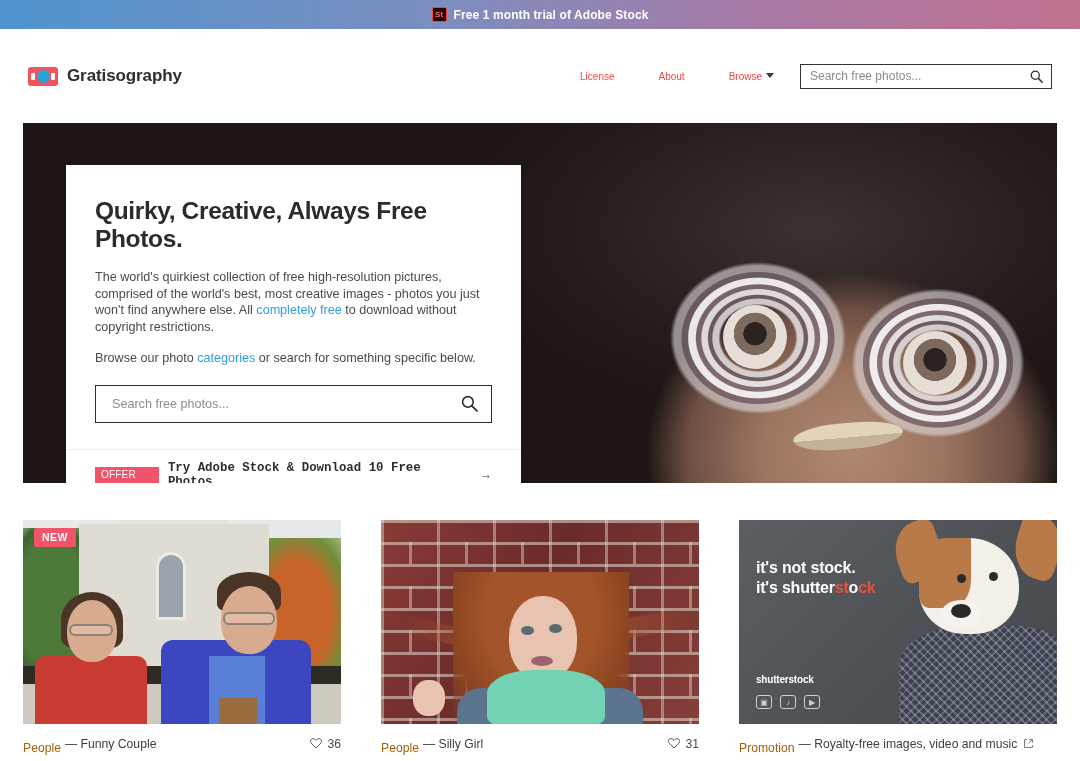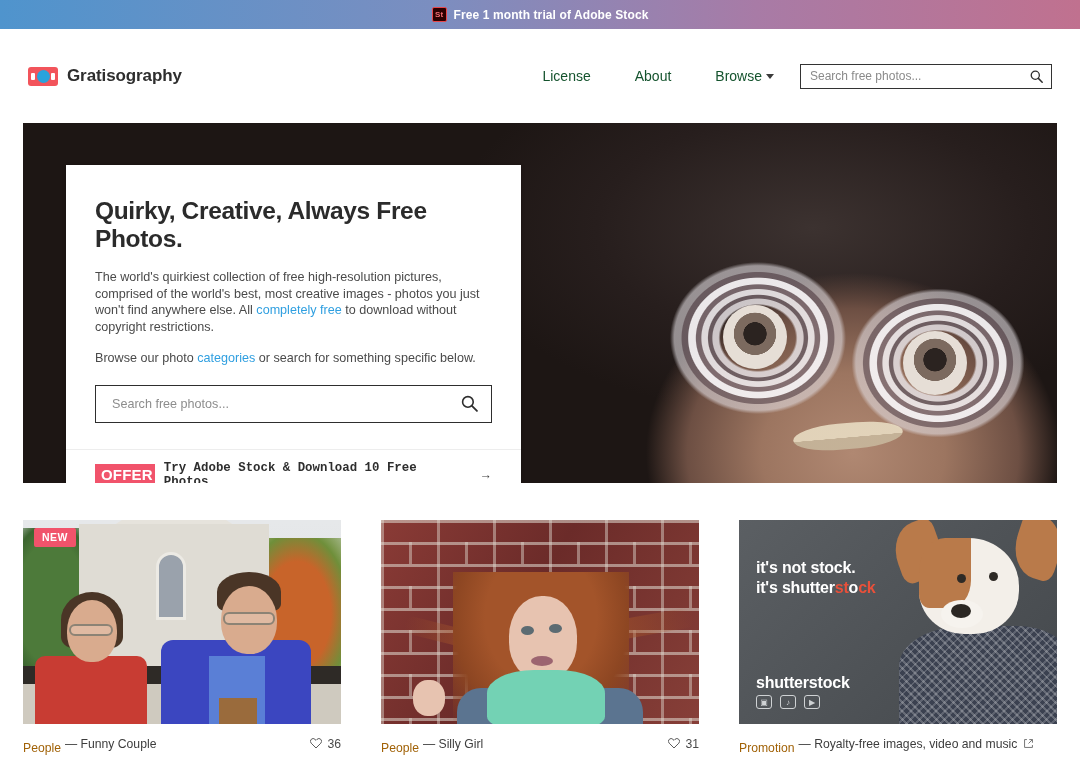--- a/index.html
+++ b/index.html
@@ -66,21 +66,21 @@
     background: #29a3dc; position: relative; z-index: 2;
   }
   .logo-text {
     font-size: 17px; font-weight: bold; color: #2e2e2e; letter-spacing: -.1px;
   }
   .header-right {
     margin-left: auto;
     display: flex; align-items: center; gap: 0;
   }
   .nav-link {
-    font-size: 14px; color: #14532d; text-decoration: none;
+    font-size: 10px; color: #ef4444; text-decoration: none;
     padding: 6px 22px; cursor: pointer; white-space: nowrap;
   }
   .nav-link.browse { padding-right: 8px; }
   .caret-down {
     display: inline-block;
     width: 0; height: 0;
     border-left: 4px solid transparent;
     border-right: 4px solid transparent;
     border-top: 5px solid #3b3b3b;
     margin-left: 4px; vertical-align: 2px;
@@ -173,22 +173,22 @@
   .hero-search input::placeholder { color: #8d8d8d; }
   .hero-search .icon-search { width: 17px; height: 17px; }
 
   .offer-bar {
     border-top: 1px solid #ededed;
     padding: 11px 29px 12px 29px;
     display: flex; align-items: center; gap: 9px;
   }
   .offer-badge {
     background: #f1536b; color: #fff;
-    font-size: 15px; font-weight: bold;
-    padding: 2px 2px 3px 6px;
+    font-size: 10px; font-weight: normal;
+    padding: 2px 23px 3px 6px;
     letter-spacing: .2px;
   }
   .offer-text {
     font-size: 12.4px; font-weight: bold; color: #2e2e2e; cursor: pointer; font-family: Liberation Mono, monospace;
   }
   .offer-arrow { font-size: 12.4px; font-weight: bold; margin-left: 3px; }
 
   
   .cards {
     display: flex;
@@ -285,21 +285,21 @@
   .dog-eye { position:absolute; width:9px; height:9px; background:#2e2a26; border-radius:50%; }
   .dog-snout { position:absolute; left:56px; top:84px; width:42px; height:28px; background:#f6f3ee; border-radius:50%; }
   .dog-nose { position:absolute; left:66px; top:88px; width:20px; height:14px; background:#2b2723; border-radius:50%; }
   .dog-suit { position:absolute; left:14px; top:110px; width:168px; height:100px;
     background-color:#3b4150;
     background-image: repeating-linear-gradient(45deg, rgba(255,255,255,.22) 0 2px, rgba(0,0,0,0) 2px 6px),
                       repeating-linear-gradient(-45deg, rgba(255,255,255,.18) 0 2px, rgba(0,0,0,0) 2px 6px);
     border-radius:40% 30% 0 0; }
   .ad-headline { position:absolute; left:17px; top:38px; color:#fff; font-size:16px; font-weight:bold; line-height:1.22; letter-spacing:-.2px; }
   .ad-red { color:#e8503a; }
-  .ad-brand { position:absolute; left:17px; top:154px; color:#fff; font-size:16px; font-weight:bold; letter-spacing:-.2px; }
+  .ad-brand { position:absolute; left:17px; top:154px; color:#fff; font-size:10px; font-weight:bold; letter-spacing:-.2px; }
   .ad-icons { position:absolute; left:17px; top:175px; display:flex; gap:8px; }
   .ad-icon { width:16px; height:14px; border:1.5px solid #cfd2d4; border-radius:3px; display:flex; align-items:center; justify-content:center; color:#cfd2d4; font-size:8px; }
 </style>
 </head>
 <body>
 
 <div class="promo-banner">
   <span class="adobe-stock-icon">St</span>
   <span class="promo-text">Free 1 month trial of Adobe Stock</span>
 </div>

